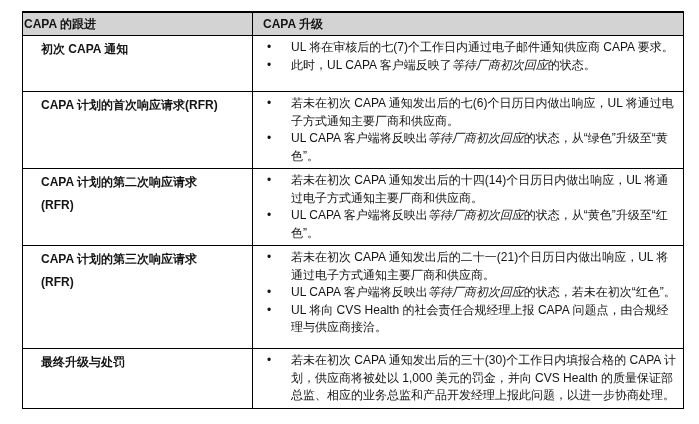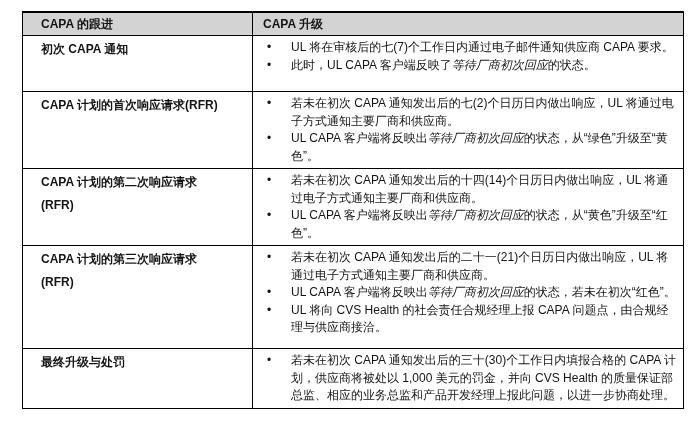--- a/index.html
+++ b/index.html
@@ -22,21 +22,21 @@
     border:1px solid var(--border-color,#000);
     vertical-align:top;
     font-size:12px;
   }
   .doc-table thead th {
     border-top:2px solid var(--border-color,#000);
     background:var(--header-bg,#d3d3d3);
     font-weight:700;
     text-align:left;
     height:21px;
-    padding:3px 6px 2px 18px;
+    padding:3px 6px 2px 1px;
     white-space:nowrap;
   }
   .doc-table thead th.col-esc { padding-left:10px;margin-top:8px; }
   .stage-cell { padding:5px 6px 3px 18px; line-height:17px;font-weight:bold; }
   .stage-line + .stage-line { margin-top:6px; }
   .esc-cell { padding:3px 6px 3px 0; }
   ul.bullets { list-style:none; }
   ul.bullets li { display:flex; padding-left:14px; line-height:17.5px; }
   .marker { flex:0 0 24px; font-size:12px; }
   .btext { flex:1 1 auto; }
@@ -82,21 +82,21 @@
           </td>
         </tr>
         <tr>
           <td class="stage-cell">
             <div class="stage-line">CAPA 计划的首次响应请求(RFR)</div>
           </td>
           <td class="esc-cell">
             <ul class="bullets">
               <li>
                 <span class="marker">•</span>
-                <span class="btext"><span>若未在初次 CAPA 通知发出后的七(2)个日历日内做出响应，UL 将通过电子方式通知主要厂商和供应商。</span></span>
+                <span class="btext"><span>若未在初次 CAPA 通知发出后的七(6)个日历日内做出响应，UL 将通过电子方式通知主要厂商和供应商。</span></span>
               </li>
               <li>
                 <span class="marker">•</span>
                 <span class="btext"><span>UL CAPA 客户端将反映出</span><span class="em">等待厂商初次回应</span><span>的状态，从“绿色”升级至“黄色”。</span></span>
               </li>
             </ul>
           </td>
         </tr>
         <tr>
           <td class="stage-cell">

